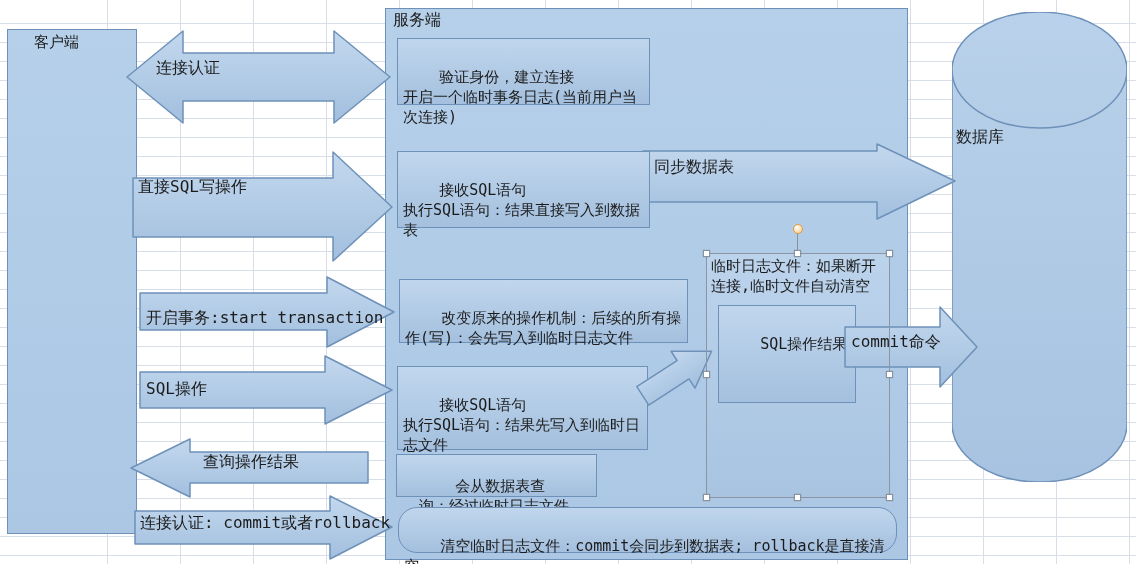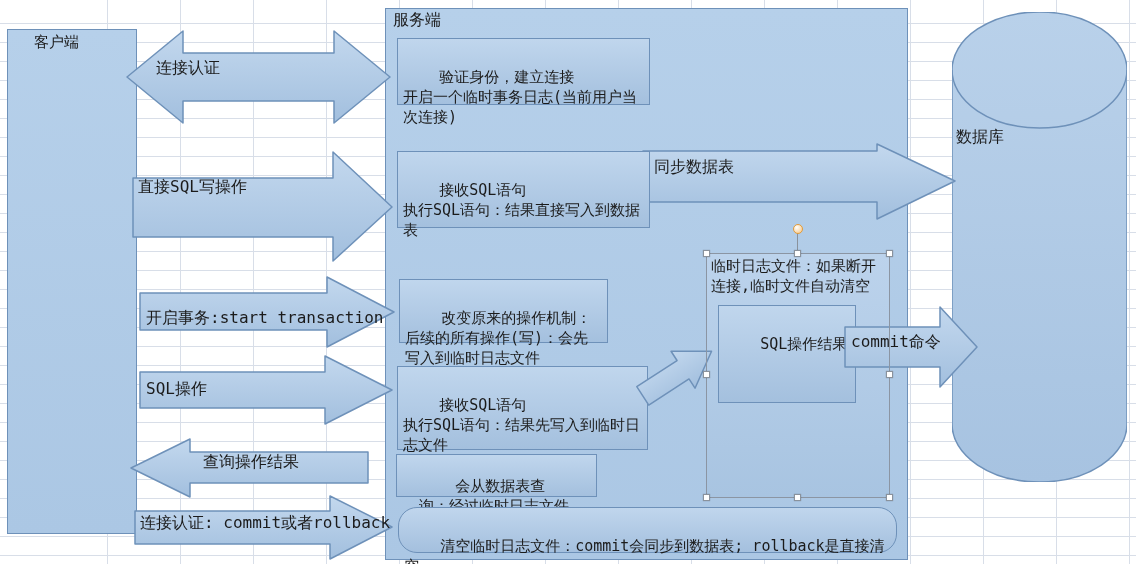--- a/index.html
+++ b/index.html
@@ -88,21 +88,21 @@
   <div class="lbl" style="left:654px;top:157px;">同步数据表</div>
 
   <div class="shape stepbox" style="left:397px;top:38px;width:253px;height:67px;">
     <span>验证身份，建立连接
 开启一个临时事务日志(当前用户当次连接)</span>
   </div>
   <div class="shape stepbox" style="left:397px;top:151px;width:253px;height:77px;">
     <span>接收SQL语句
 执行SQL语句：结果直接写入到数据表</span>
   </div>
-  <div class="shape stepbox" style="left:399px;top:279px;width:209px;height:64px;">
+  <div class="shape stepbox" style="left:399px;top:279px;width:289px;height:64px;">
     <span>改变原来的操作机制：后续的所有操作(写)：会先写入到临时日志文件</span>
   </div>
   <div class="shape stepbox" style="left:397px;top:366px;width:251px;height:84px;">
     <span>接收SQL语句
 执行SQL语句：结果先写入到临时日志文件</span>
   </div>
   <div class="shape stepbox" style="left:396px;top:454px;width:201px;height:43px;padding:1px 22px;">
     <span>会从数据表查询：经过临时日志文件结果加工后返回</span>
   </div>
   <div class="shape stepbox" style="left:398px;top:507px;width:499px;height:46px;border-radius:19px;">

